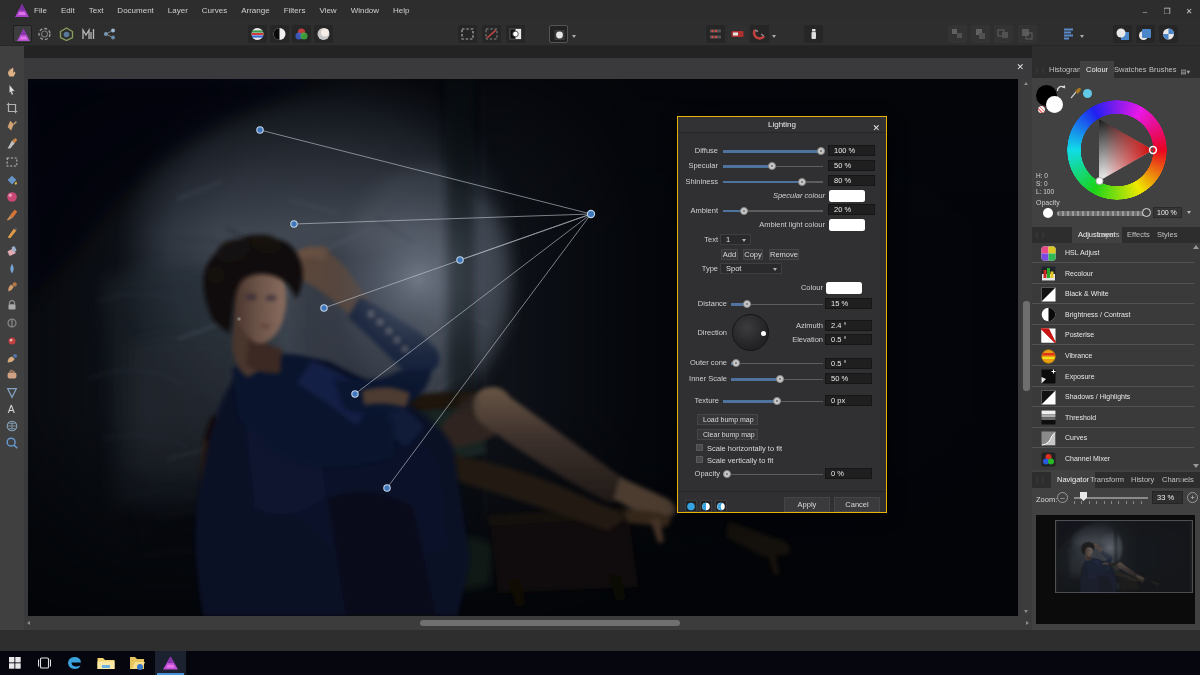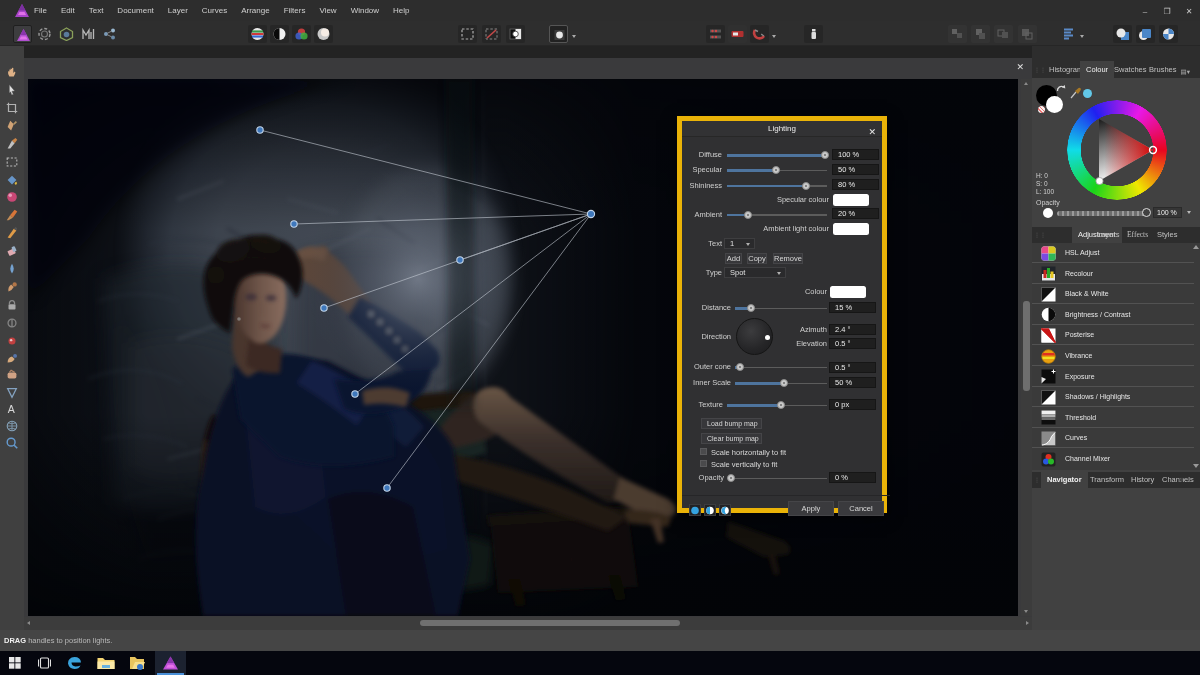--- a/index.html
+++ b/index.html
@@ -30,21 +30,21 @@
 #tabstrip { position:absolute; top:0; left:0; width:1008px; height:12px; background:#232323; }
 #viewtop { position:absolute; top:12px; left:0; width:1008px; height:21px; background:#3a3a3c; }
 #viewtop .x { position:absolute; right:8px; top:4px; color:#e0e0e0; font-size:9px; }
 #photo { position:absolute; top:33px; left:4px; width:990px; height:537px; background:#050608; }
 #vscroll { position:absolute; top:33px; right:0; width:11px; height:537px; background:#3c3c3c; }
 #vscroll .thumb { position:absolute; top:222px; left:2px; width:7px; height:90px; background:#6e6e6e; border-radius:3px; }
 #hscroll { position:absolute; bottom:0; left:0; width:1008px; height:13px; background:#3c3c3c; }
 #hscroll .thumb { position:absolute; top:3px; left:396px; width:260px; height:6px; background:#707070; border-radius:3px; }
 
 
-#dialog { position:absolute; top:116px; left:677px; width:210px; height:397px; background:#303032; border:5px solid #eab308; box-shadow:0 4px 14px rgba(0,0,0,.6); font-size:7.5px; color:#d8d8d8; }
+#dialog { position:absolute; top:116px; left:677px; width:210px; height:397px; background:#303032; border:1px solid #eab308; box-shadow:0 4px 14px rgba(0,0,0,.6); font-size:7.5px; color:#d8d8d8; }
 #dialog .title { position:absolute; top:0; left:0; right:0; height:16px; line-height:16px; text-align:center; color:#ececec; font-size:8px; background:#323234; border-bottom:1px solid #272727; }
 #dialog .close { position:absolute; right:6px; top:3px; color:#e8e8e8; font-size:9px; }
 .dlabel { position:absolute; text-align:right; color:#cfcfcf; line-height:12px; }
 .slider { position:absolute; height:12px; }
 .slider .track { position:absolute; top:5.5px; left:0; right:0; height:1.5px; background:#5c5c5c; }
 .slider .fill { position:absolute; top:5px; left:0; height:2.5px; background:#4e749e; }
 .slider .knob { position:absolute; top:2px; width:8px; height:8px; border-radius:50%; background:#c9c9c9; border:1px solid #8a8a8a; }
 .slider .knob::after { content:""; position:absolute; left:2px; top:2px; width:2px; height:2px; border-radius:50%; background:#6a6a6a; }
 .vbox { position:absolute; width:47px; height:11px; background:#1f1f1f; border:1px solid #161616; color:#e8e8e8; line-height:10px; padding-left:5px; }
 .swatch { position:absolute; width:36px; height:12px; background:#fff; border-radius:2.5px; }
@@ -601,21 +601,21 @@
     <div class="vbox" style="left:150px;top:42.8px;">50 %</div>
 
     <div class="dlabel" style="left:0;top:58.6px;width:40px;">Shininess</div>
     <div class="slider" style="left:45px;top:58.6px;width:100px;">
         <div class="track"></div>
         <div class="fill" style="width:79px;"></div>
         <div class="knob" style="left:75px;"></div>
       </div>
     <div class="vbox" style="left:150px;top:58.1px;">80 %</div>
 
-    <div class="dlabel" style="left:0;top:72.5px;width:147px;">Specular colour</div>
+    <div class="dlabel" style="left:0;top:72.5px;width:147px;font-style:italic;">Specular colour</div>
     <div class="swatch" style="left:151px;top:72.5px;"></div>
 
     <div class="dlabel" style="left:0;top:87.5px;width:40px;">Ambient</div>
     <div class="slider" style="left:45px;top:87.5px;width:100px;">
         <div class="track"></div>
         <div class="fill" style="width:21px;"></div>
         <div class="knob" style="left:17px;"></div>
       </div>
     <div class="vbox" style="left:150px;top:87px;">20 %</div>
 
@@ -761,21 +761,21 @@
       <div style="position:absolute;left:25px;top:132.5px;width:88px;height:5px;border-radius:2.5px;background:repeating-linear-gradient(90deg,#9a9a9a 0 2.5px,#6e6e6e 2.5px 5px);"></div>
       <div style="position:absolute;left:110px;top:130px;width:9px;height:9px;border-radius:50%;background:#414141;border:1px solid #ddd;"></div>
       <div style="position:absolute;left:121px;top:129px;width:29px;height:11px;background:#353535;border:1px solid #2a2a2a;color:#eee;font-size:7px;line-height:10px;padding-left:3px;">100 %</div>
       <div style="position:absolute;left:155px;top:133px;border-left:2.5px solid transparent;border-right:2.5px solid transparent;border-top:3px solid #b8b8b8;"></div>
     </div>
 
     <div class="tabbar" style="top:181px;height:16px;">
       <div style="position:absolute;left:2px;top:4px;color:#6a6a6a;font-size:6px;">⋮⋮</div>
       <span class="sel" style="position:absolute;left:9px;top:0;height:16px;line-height:16px;margin-left:31px;">Adjustment</span>
       <span style="position:absolute;left:59px;top:0;height:16px;line-height:16px;">Layers</span>
-      <span style="position:absolute;left:89px;top:0;height:16px;line-height:16px;font-family:Liberation Serif, serif;">Effects</span>
+      <span style="position:absolute;left:89px;top:0;height:16px;line-height:16px;">Effects</span>
       <span style="position:absolute;left:119px;top:0;height:16px;line-height:16px;">Styles</span>
     </div>
     <div id="adjlist" style="position:absolute;top:197px;left:0;width:168px;height:227px;background:#3a3a3a;">
       <div class="adjrow" style="top:0;">
         <svg class="aicon" viewBox="0 0 15 15">
             <rect x="0.5" y="0.5" width="14" height="14" rx="2.5" fill="#fff"></rect>
             <path d="M0.5 3 A2.5 2.5 0 0 1 3 0.5 H7.5 V7.5 H0.5 Z" fill="#e84a8a"></path>
             <path d="M7.5 0.5 H12 A2.5 2.5 0 0 1 14.5 3 V7.5 H7.5 Z" fill="#d8c820"></path>
             <path d="M0.5 7.5 H7.5 V14.5 H3 A2.5 2.5 0 0 1 0.5 12 Z" fill="#7a4ae0"></path>
             <path d="M7.5 7.5 H14.5 V12 A2.5 2.5 0 0 1 12 14.5 H7.5 Z" fill="#30b858"></path>
@@ -866,29 +866,43 @@
             <circle cx="10" cy="9.5" r="3" fill="#28b828"></circle>
           </svg>
         <span class="alabel">Channel Mixer</span>
         </div>
       <div style="position:absolute;right:1px;top:2px;width:0;height:0;border-left:3px solid transparent;border-right:3px solid transparent;border-bottom:4px solid #999;"></div>
       <div style="position:absolute;right:1px;bottom:2px;width:0;height:0;border-left:3px solid transparent;border-right:3px solid transparent;border-top:4px solid #999;"></div>
     </div>
 
     <div class="tabbar" style="top:426px;height:16px;">
       <div style="position:absolute;left:2px;top:4px;color:#6a6a6a;font-size:6px;">⋮⋮</div>
-      <span class="sel" style="position:absolute;left:9px;top:0;height:16px;line-height:16px;font-weight:bold;">Navigator</span>
+      <span class="sel" style="position:absolute;left:19px;top:0;height:16px;line-height:16px;">Navigator</span>
       <span style="position:absolute;left:52px;top:0;height:16px;line-height:16px;">Transform</span>
       <span style="position:absolute;left:93px;top:0;height:24px;line-height:16px;">History</span>
       <span style="position:absolute;left:124px;top:0;height:16px;line-height:16px;">Channels</span>
       <span style="position:absolute;right:4px;top:0;line-height:16px;color:#bbb;font-size:7px;">◾․</span>
     </div>
+    <div style="position:absolute;top:442px;left:0;width:168px;height:142px;background:#414141;">
+      <div style="position:absolute;left:4px;top:7px;color:#d8d8d8;font-size:7.5px;">Zoom:</div>
+      <div style="position:absolute;left:25px;top:4px;width:11px;height:11px;border-radius:50%;border:1px solid #999;color:#ccc;font-size:8px;text-align:center;line-height:9px;">–</div>
+      <div style="position:absolute;left:42px;top:9px;width:74px;height:1.5px;background:#8a8a8a;"></div>
+      <div style="position:absolute;left:48px;top:4px;width:7px;height:9px;background:#e8e8e8;clip-path:polygon(0 0,100% 0,100% 60%,50% 100%,0 60%);"></div>
+      <div style="position:absolute;left:42px;top:13px;width:74px;height:3px;background-image:repeating-linear-gradient(90deg,#888 0 1px,transparent 1px 7.4px);"></div>
+      <div style="position:absolute;left:120px;top:2.5px;width:31px;height:13px;background:#2e2e2e;border:1px solid #252525;color:#eee;font-size:7.5px;line-height:12px;padding-left:4px;">33 %</div>
+      <div style="position:absolute;left:155px;top:4px;width:11px;height:11px;border-radius:50%;border:1px solid #999;color:#ccc;font-size:8px;text-align:center;line-height:10px;">+</div>
+      <div id="navthumb">
+        <svg style="position:absolute;left:19px;top:6px;filter:brightness(0.78) saturate(0.82);" width="138" height="72" viewBox="0 0 990 537">
+            <use href="#photoscene"></use>
+          </svg>
+        <div style="position:absolute;left:18.7px;top:5.4px;width:138.5px;height:73px;background:rgba(190,195,205,0.10);border:0.5px solid rgba(190,190,195,0.32);"></div>
+      </div>
+    </div>
   </div>
 
-  <div id="statusbar"><span style="margin-left:4px;color:#f0f0f0;font-weight:bold;">DRAG</span> handles to position lights.</div>
 
   <div id="taskbar">
     <svg style="position:absolute;left:9px;top:6px;" width="12" height="12" viewBox="0 0 12 12">
         <rect x="0" y="0" width="5.4" height="5.4" fill="#e8e8e8"></rect>
         <rect x="6.3" y="0" width="5.4" height="5.4" fill="#e8e8e8"></rect>
         <rect x="0" y="6.3" width="5.4" height="5.4" fill="#e8e8e8"></rect>
         <rect x="6.3" y="6.3" width="5.4" height="5.4" fill="#e8e8e8"></rect>
       </svg>
     <svg style="position:absolute;left:38px;top:6px;" width="13" height="12" viewBox="0 0 13 12">
         <rect x="2.5" y="1" width="8" height="10" rx="1" fill="none" stroke="#e0e0e0" stroke-width="1.1"></rect>

